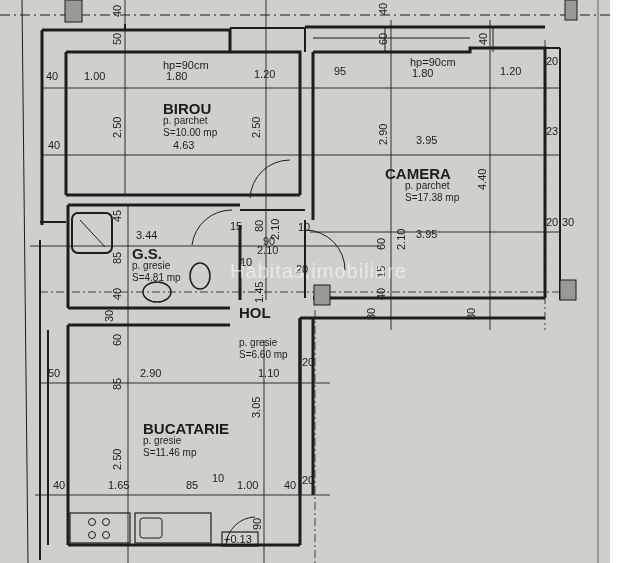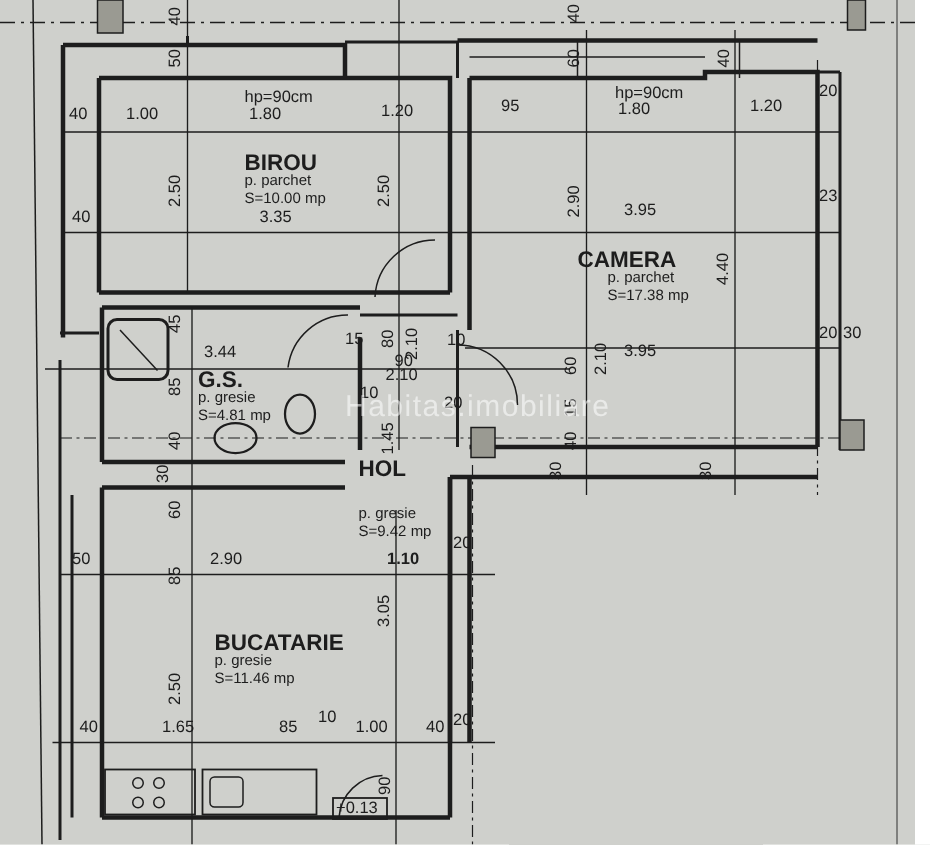--- a/index.html
+++ b/index.html
@@ -97,38 +97,38 @@
   <div class="lbl room-name" style="left:385px;top:168px;">CAMERA</div>
   <div class="lbl room-sub" style="left:405px;top:180px;">p. parchet</div>
   <div class="lbl room-sub" style="left:405px;top:192px;">S=17.38 mp</div>
 
   <div class="lbl room-name" style="left:132px;top:248px;">G.S.</div>
   <div class="lbl room-sub" style="left:132px;top:260px;">p. gresie</div>
   <div class="lbl room-sub" style="left:132px;top:272px;">S=4.81 mp</div>
 
   <div class="lbl room-name" style="left:239px;top:307px;">HOL</div>
   <div class="lbl room-sub" style="left:239px;top:337px;">p. gresie</div>
-  <div class="lbl room-sub" style="left:239px;top:349px;">S=9.42 mp</div>
+  <div class="lbl room-sub" style="left:239px;top:349px;">S=6.60 mp</div>
 
   <div class="lbl room-name" style="left:143px;top:423px;">BUCATARIE</div>
   <div class="lbl room-sub" style="left:143px;top:435px;">p. gresie</div>
   <div class="lbl room-sub" style="left:143px;top:447px;">S=11.46 mp</div>
 
   <div class="lbl" style="left:163px;top:60px;">hp=90cm</div>
   <div class="lbl" style="left:410px;top:57px;">hp=90cm</div>
 
   <div class="lbl" style="left:46px;top:71px;">40</div>
   <div class="lbl" style="left:84px;top:71px;">1.00</div>
   <div class="lbl" style="left:166px;top:71px;">1.80</div>
   <div class="lbl" style="left:254px;top:69px;">1.20</div>
   <div class="lbl vert" style="left:112px;top:45px;">50</div>
   <div class="lbl vert" style="left:112px;top:17px;">40</div>
   <div class="lbl vert" style="left:112px;top:138px;">2.50</div>
   <div class="lbl vert" style="left:251px;top:138px;">2.50</div>
-  <div class="lbl" style="left:173px;top:140px;">3.35</div>
+  <div class="lbl" style="left:173px;top:140px;">4.63</div>
   <div class="lbl" style="left:48px;top:140px;">40</div>
 
   <div class="lbl" style="left:334px;top:66px;">95</div>
   <div class="lbl" style="left:412px;top:68px;">1.80</div>
   <div class="lbl" style="left:500px;top:66px;">1.20</div>
   <div class="lbl vert" style="left:378px;top:45px;">60</div>
   <div class="lbl vert" style="left:478px;top:45px;">40</div>
   <div class="lbl vert" style="left:378px;top:15px;">40</div>
   <div class="lbl" style="left:546px;top:56px;">20</div>
   <div class="lbl vert" style="left:378px;top:145px;">2.90</div>
@@ -152,21 +152,21 @@
   <div class="lbl" style="left:240px;top:257px;">10</div>
 
   <div class="lbl vert" style="left:254px;top:232px;">80</div>
   <div class="lbl vert" style="left:270px;top:240px;">2.10</div>
   <div class="lbl" style="left:263px;top:236px;">90</div>
   <div class="lbl" style="left:257px;top:245px;">2.10</div>
   <div class="lbl" style="left:298px;top:222px;">10</div>
   <div class="lbl" style="left:296px;top:264px;">20</div>
   <div class="lbl vert" style="left:254px;top:303px;">1.45</div>
   <div class="lbl vert" style="left:112px;top:346px;">60</div>
-  <div class="lbl" style="left:258px;top:368px;font-weight:bold;">1.10</div>
+  <div class="lbl" style="left:258px;top:368px;">1.10</div>
   <div class="lbl" style="left:302px;top:357px;">20</div>
 
   <div class="lbl" style="left:48px;top:368px;">50</div>
   <div class="lbl" style="left:140px;top:368px;">2.90</div>
   <div class="lbl vert" style="left:112px;top:390px;">85</div>
   <div class="lbl vert" style="left:251px;top:418px;">3.05</div>
   <div class="lbl vert" style="left:112px;top:470px;">2.50</div>
   <div class="lbl" style="left:53px;top:480px;">40</div>
   <div class="lbl" style="left:108px;top:480px;">1.65</div>
   <div class="lbl" style="left:186px;top:480px;">85</div>

